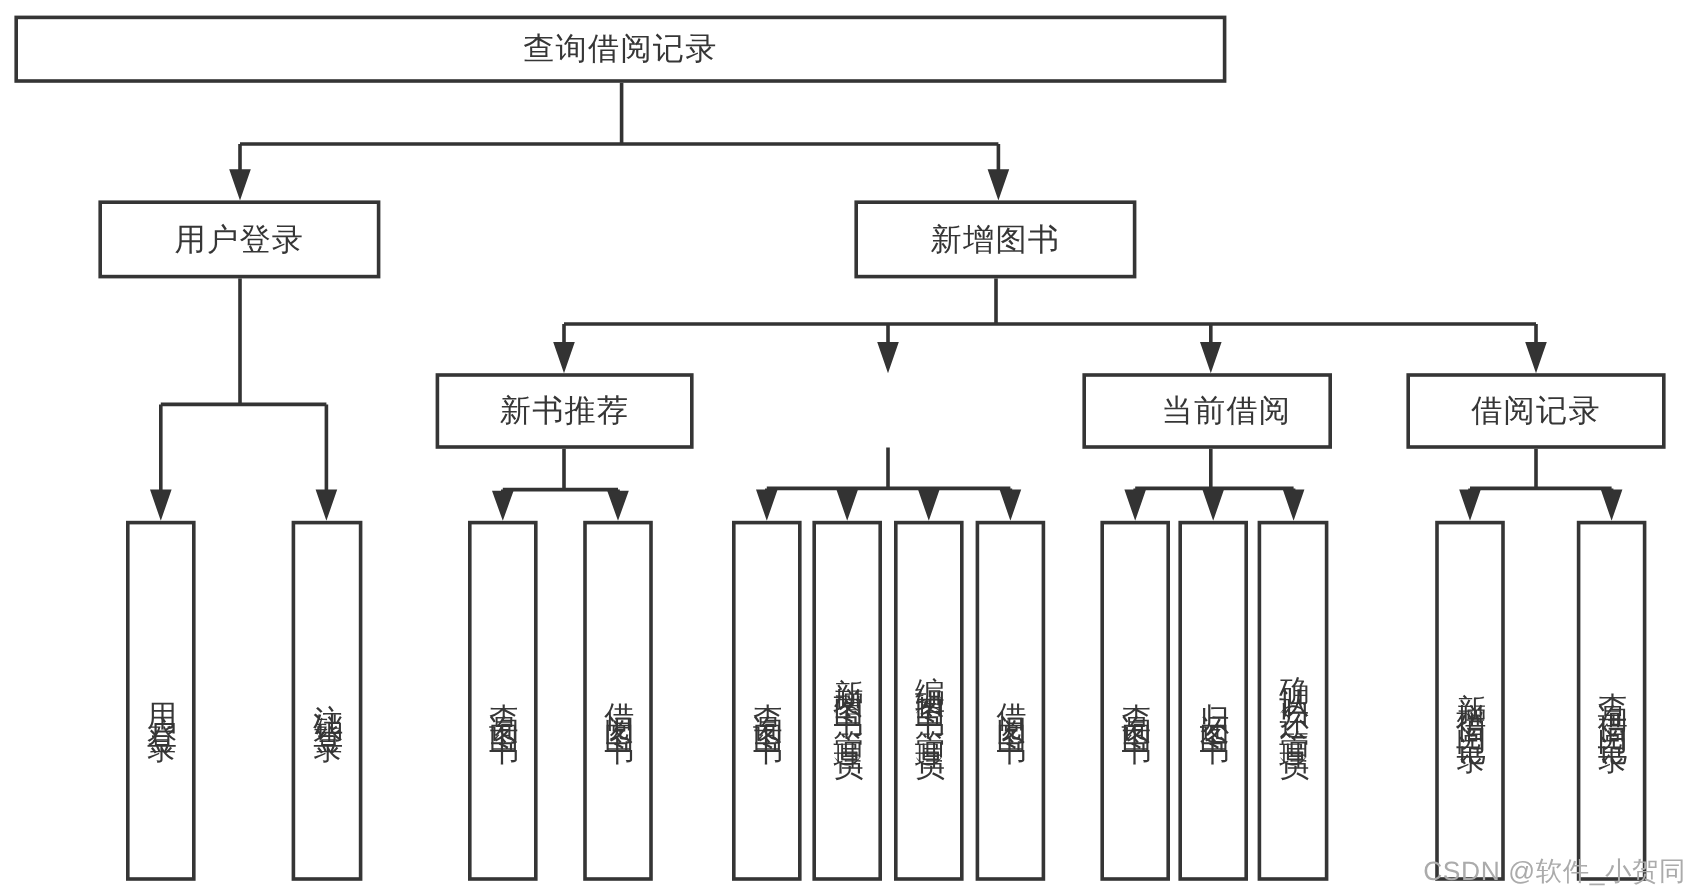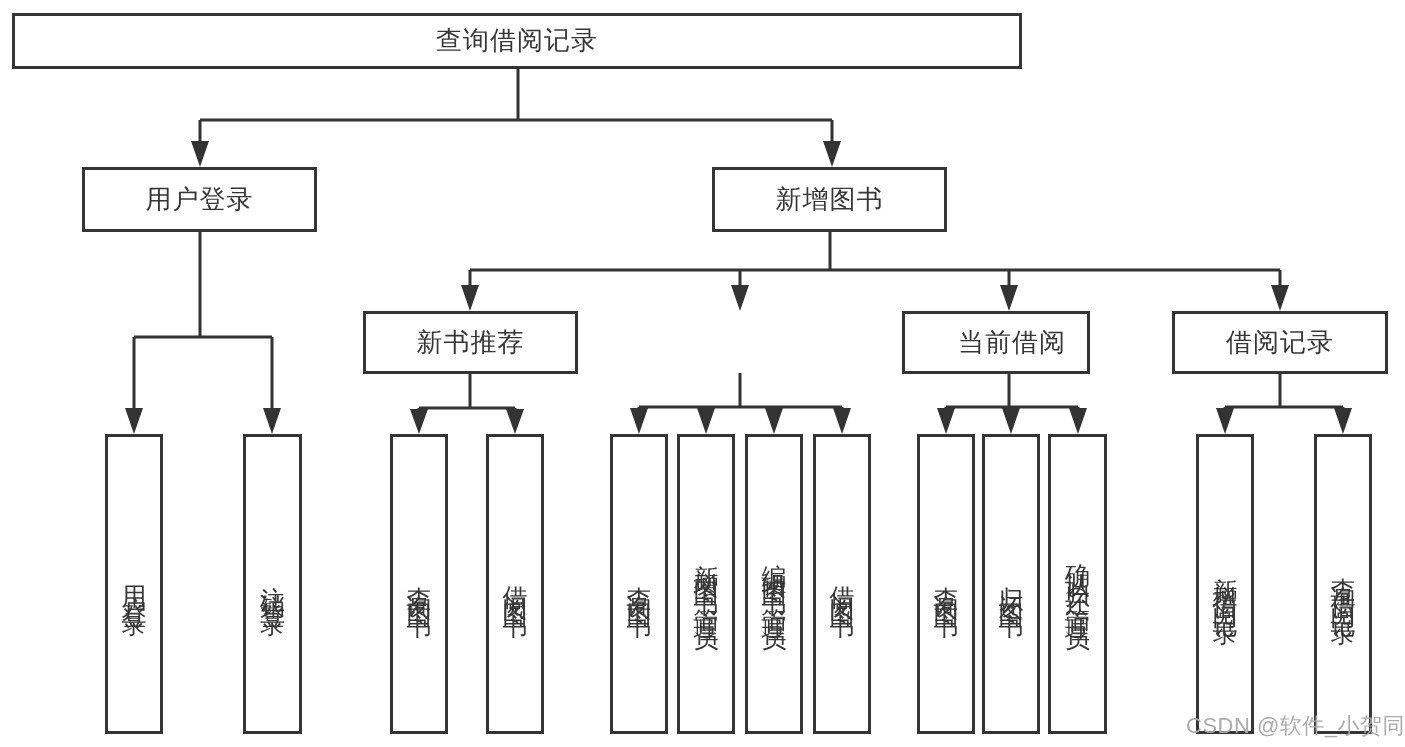--- a/index.html
+++ b/index.html
@@ -111,21 +111,21 @@
       <path d="M1225 434 L1216 408 L1234 408 Z M1343 434 L1334 408 L1352 408 Z"></path>
     </g>
   </svg>
 
   <div class="node" style="left:12px; top:13px; width:1010px; height:56px;">查询借阅记录</div>
 
   <div class="node" style="left:82px; top:167px; width:235px; height:65px;">用户登录</div>
   <div class="node" style="left:712px; top:167px; width:235px; height:65px;">新增图书</div>
 
   <div class="node" style="left:363px; top:311px; width:215px; height:63px;">新书推荐</div>
-  <div class="node" style="left:902px; top:311px; width:188px; height:63px;padding-left:32px;">当前借阅</div>
+  <div class="node" style="left:902px; top:311px; width:208px; height:63px;padding-left:32px;">当前借阅</div>
   <div class="node" style="left:1172px; top:311px; width:216px; height:63px;">借阅记录</div>
 
   <div class="node leaf" style="left:105px; top:434px; width:58px; height:300px;">用户登录</div>
   <div class="node leaf" style="left:243px; top:434px; width:59px; height:300px;">注销登录</div>
 
   <div class="node leaf" style="left:390px; top:434px; width:58px; height:300px;">查询图书</div>
   <div class="node leaf" style="left:486px; top:434px; width:58px; height:300px;">借阅图书</div>
 
   <div class="node leaf" style="left:610px; top:434px; width:58px; height:300px;">查询图书</div>
   <div class="node leaf" style="left:677px; top:434px; width:58px; height:300px;">新增图书（管理员）</div>

